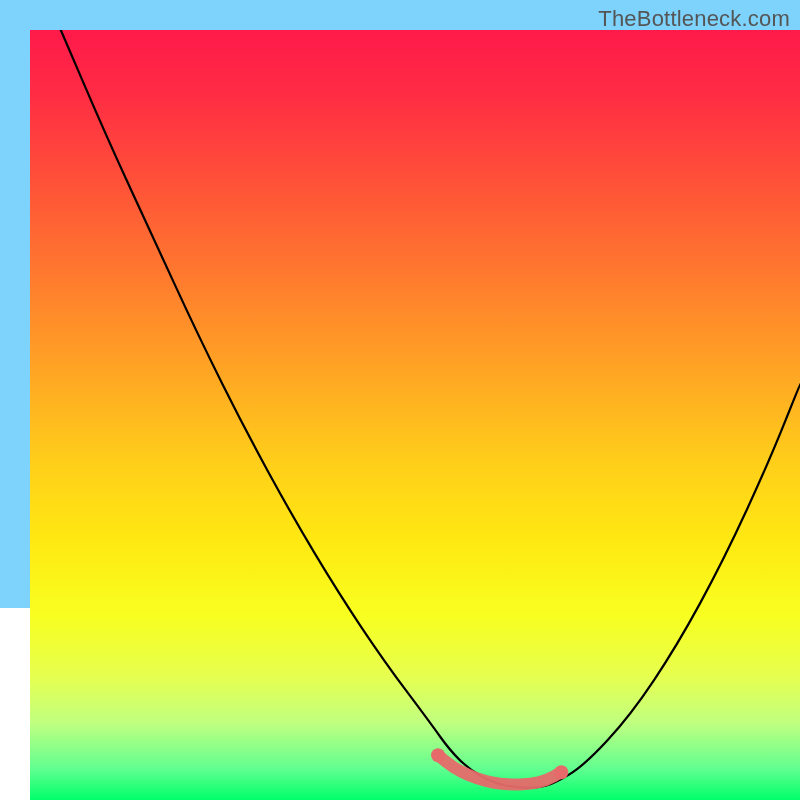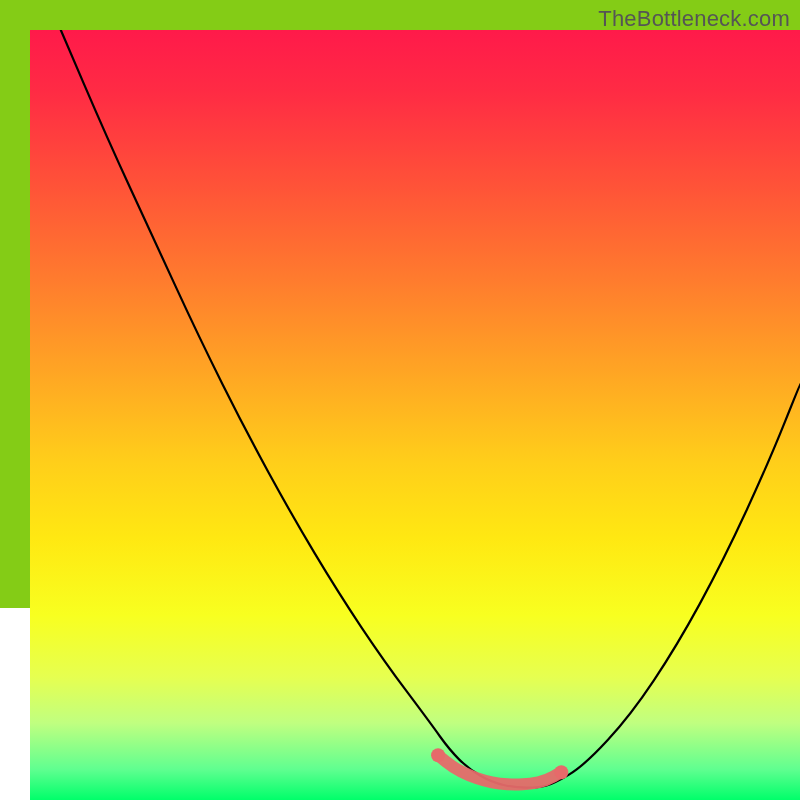--- a/index.html
+++ b/index.html
@@ -1,20 +1,20 @@
 <!DOCTYPE html>
 <html><head>
 <meta charset="utf-8">
 <style>
   * { margin: 0; padding: 0; box-sizing: border-box; }
   html, body { width: 800px; height: 800px; overflow: hidden; }
   .frame {
     width: 800px;
     height: 608px;
-    background: #84cc16;
+    background: #7dd3fc;
     position: relative;
     text-align: right;
   }
   .plot-area {
     position: absolute;
     left: 30px;
     top: 30px;
     width: 770px;
     height: 770px;
     overflow: hidden;

